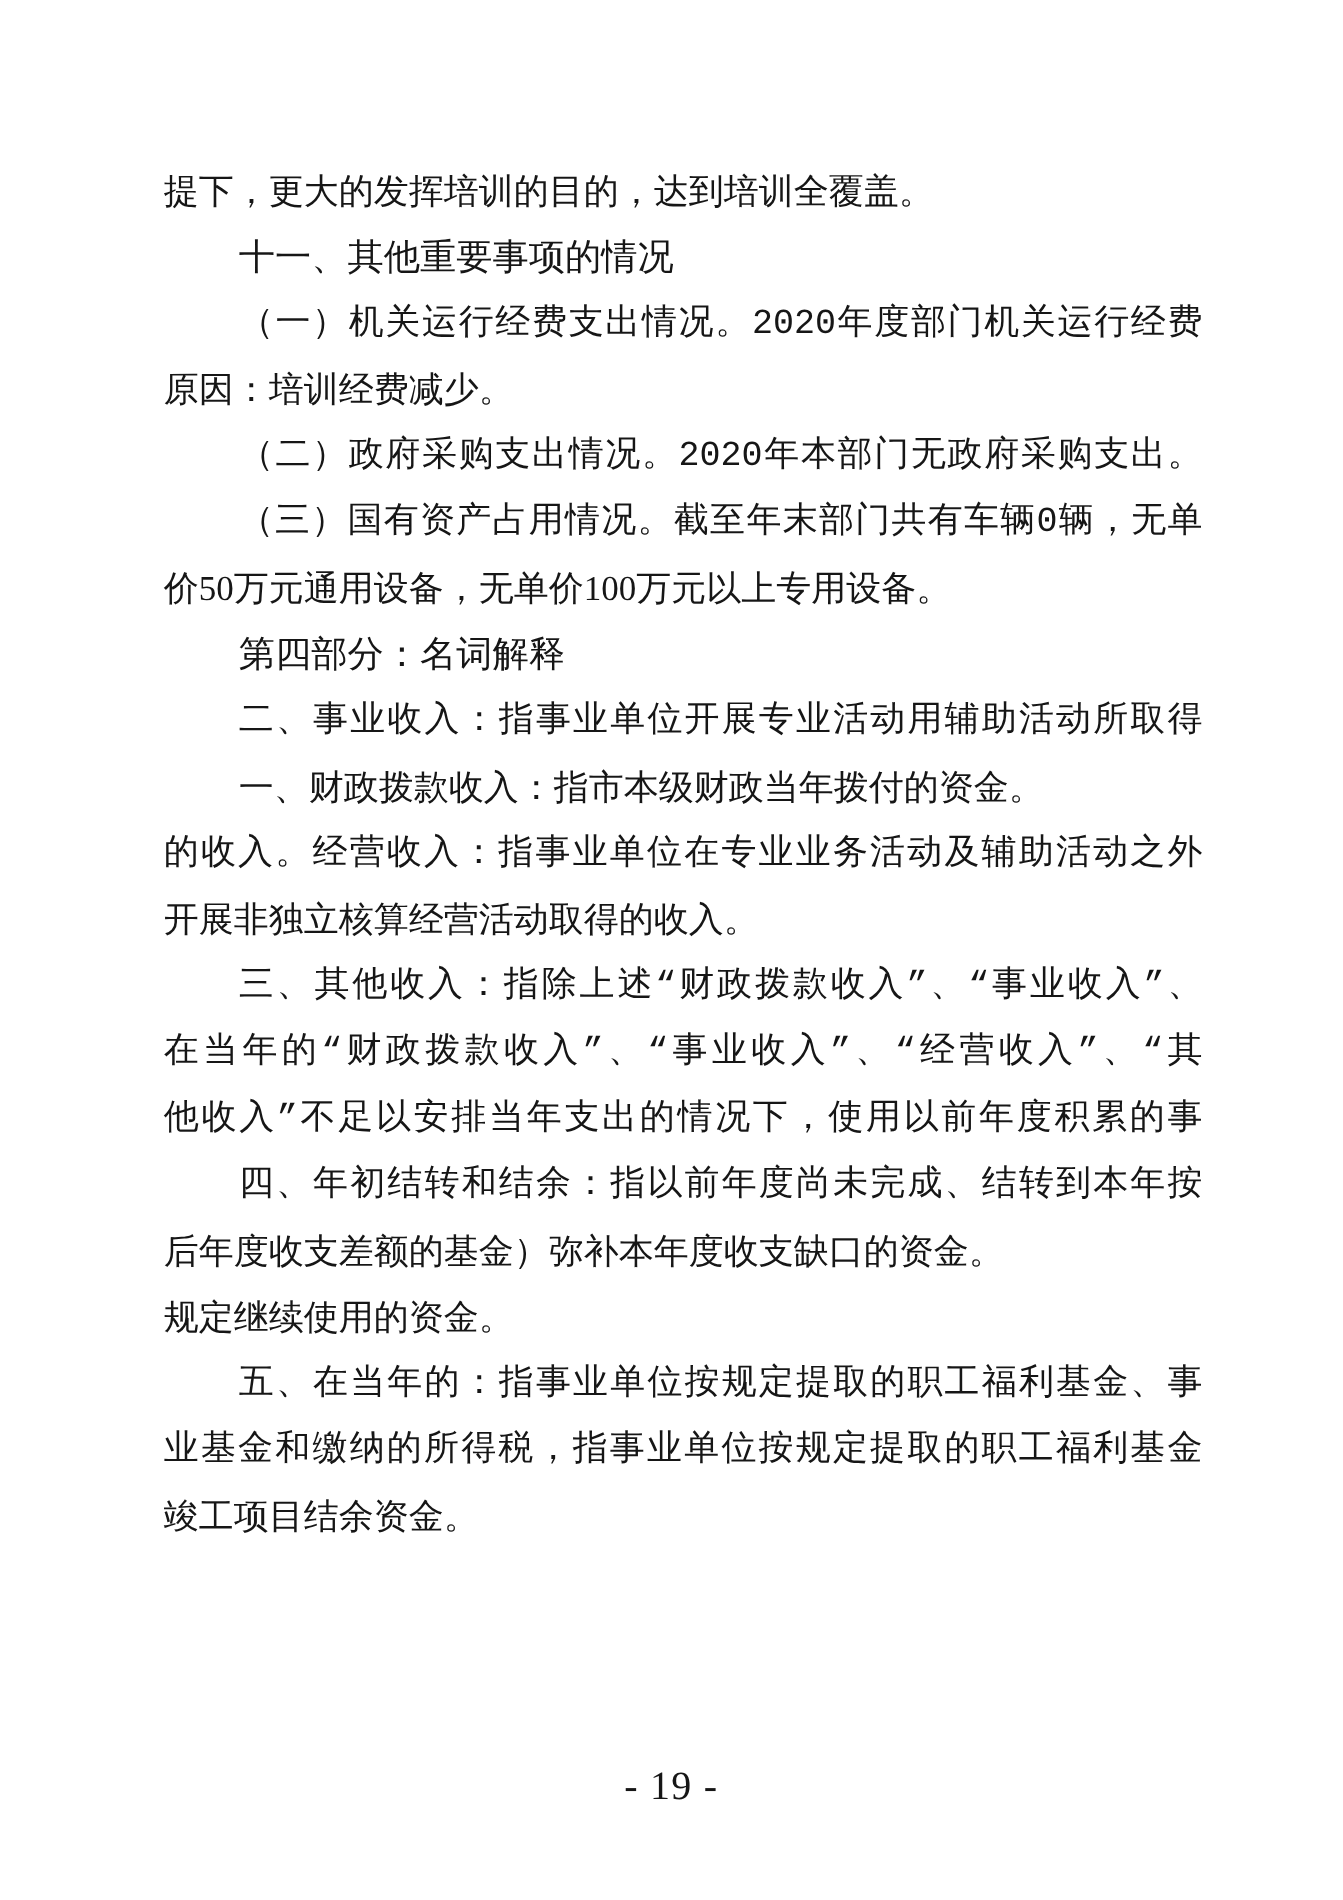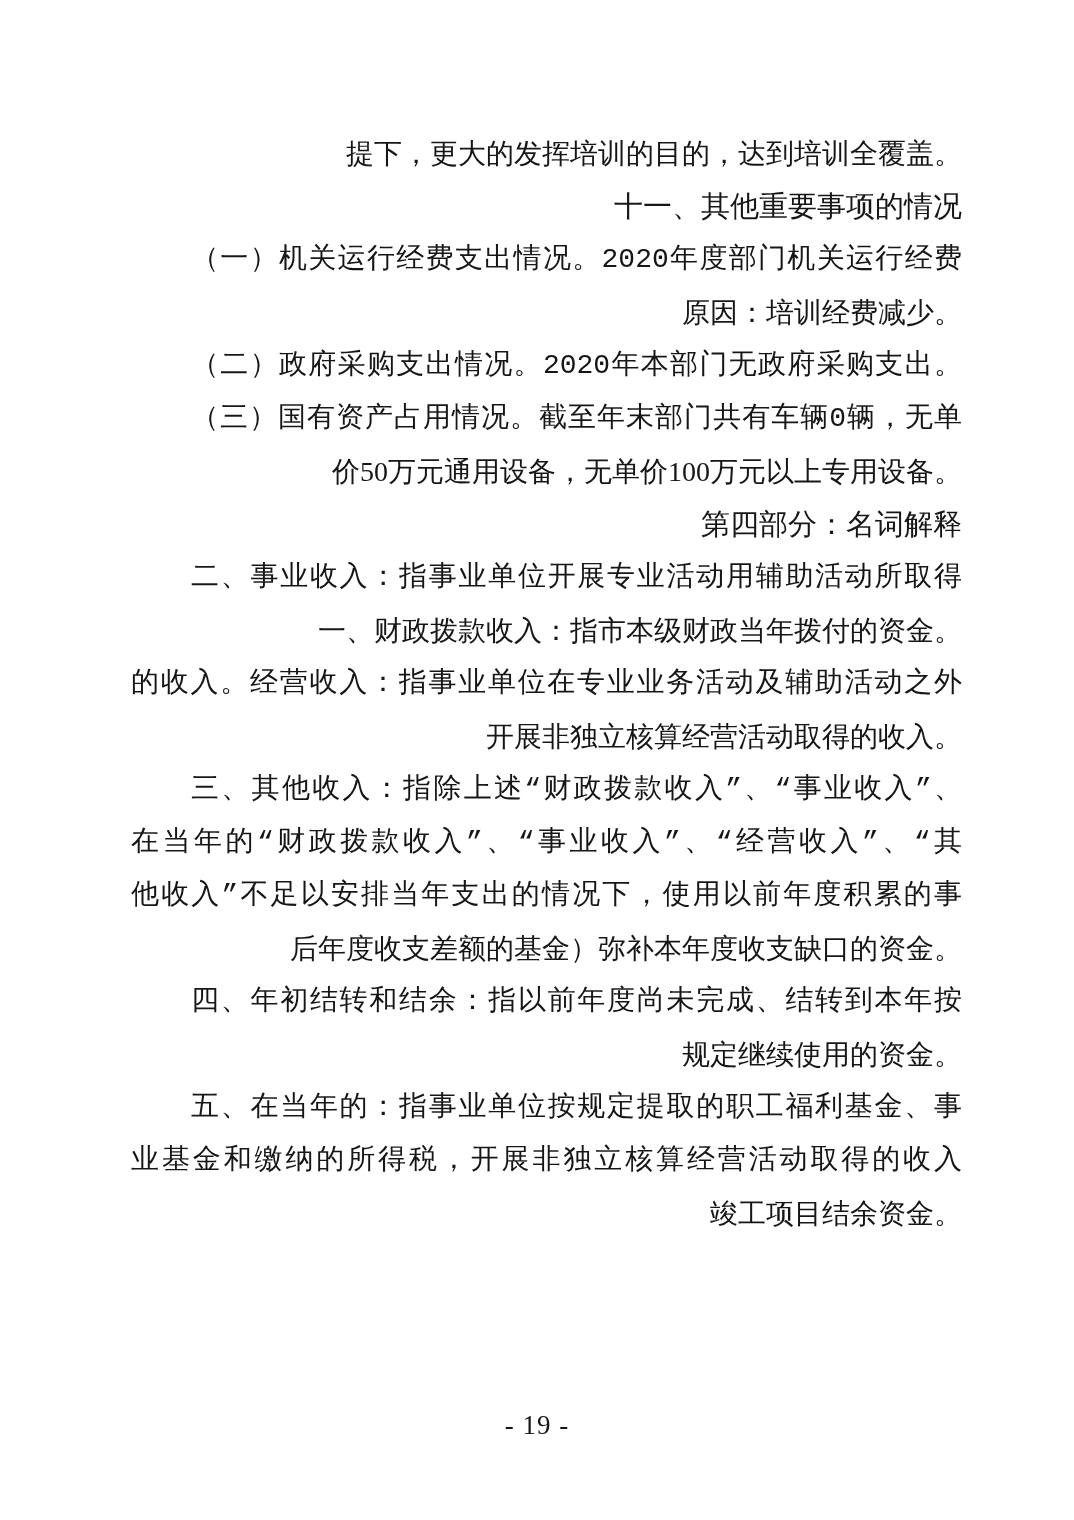--- a/index.html
+++ b/index.html
@@ -19,39 +19,38 @@
     left: 131px; top: 127px;
     width: 831px;
   }
   .line {
     height: 53px;
     line-height: 53px;
     font-size: 28px;
     color: #161616;
     white-space: nowrap;
     font-family: "Liberation Serif", "DejaVu Serif", serif;
-    text-align: right;
   }
   .line.full {
     text-align: justify;
     text-align-last: justify;
     text-justify: inter-ideograph;
     font-family: Liberation Mono, monospace;
   }
   .line.indent { text-indent: 60px; }
   .line.heading {
     font-weight: 400;
     font-size: 29px;
   }
   .page-number {
     position: absolute;
     top: 1410px; left: 0;
     width: 100%;
     text-align: center;
-    font-size: 27px;
+    font-size: 32px;
     color: #161616;
     letter-spacing: 1px;
   }
 </style>
 </head>
 <body>
 
 <div class="page">
   <div class="text-block">
       <div class="line">提下，更大的发挥培训的目的，达到培训全覆盖。</div>
@@ -62,21 +61,21 @@
       <div class="line indent full">（三）国有资产占用情况。截至年末部门共有车辆0辆，无单</div>
       <div class="line">价50万元通用设备，无单价100万元以上专用设备。</div>
       <div class="line heading indent">第四部分：名词解释</div>
       <div class="line indent full">二、事业收入：指事业单位开展专业活动用辅助活动所取得</div>
       <div class="line indent">一、财政拨款收入：指市本级财政当年拨付的资金。</div>
       <div class="line full">的收入。经营收入：指事业单位在专业业务活动及辅助活动之外</div>
       <div class="line">开展非独立核算经营活动取得的收入。</div>
       <div class="line indent full">三、其他收入：指除上述“财政拨款收入”、“事业收入”、</div>
       <div class="line full">在当年的“财政拨款收入”、“事业收入”、“经营收入”、“其</div>
       <div class="line full">他收入”不足以安排当年支出的情况下，使用以前年度积累的事</div>
+      <div class="line indent full">四、年初结转和结余：指以前年度尚未完成、结转到本年按</div>
       <div class="line">后年度收支差额的基金）弥补本年度收支缺口的资金。</div>
-      <div class="line indent full">四、年初结转和结余：指以前年度尚未完成、结转到本年按</div>
       <div class="line">规定继续使用的资金。</div>
       <div class="line indent full">五、在当年的：指事业单位按规定提取的职工福利基金、事</div>
-      <div class="line full">业基金和缴纳的所得税，开展非独立核算经营活动取得的收入</div>
+      <div class="line full">业基金和缴纳的所得税，指事业单位按规定提取的职工福利基金</div>
       <div class="line">竣工项目结余资金。</div>
     </div>
   <div class="page-number">- 19 -</div>
 </div>
 
 </body></html>

